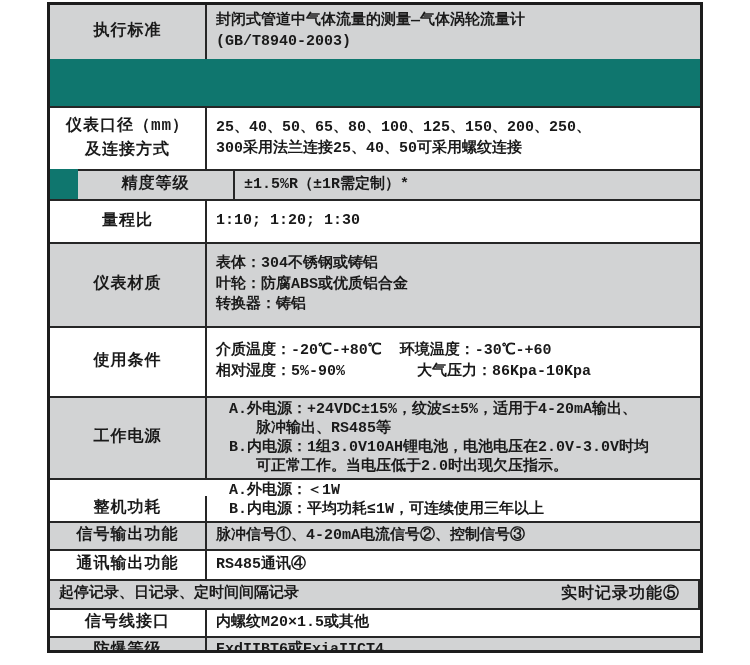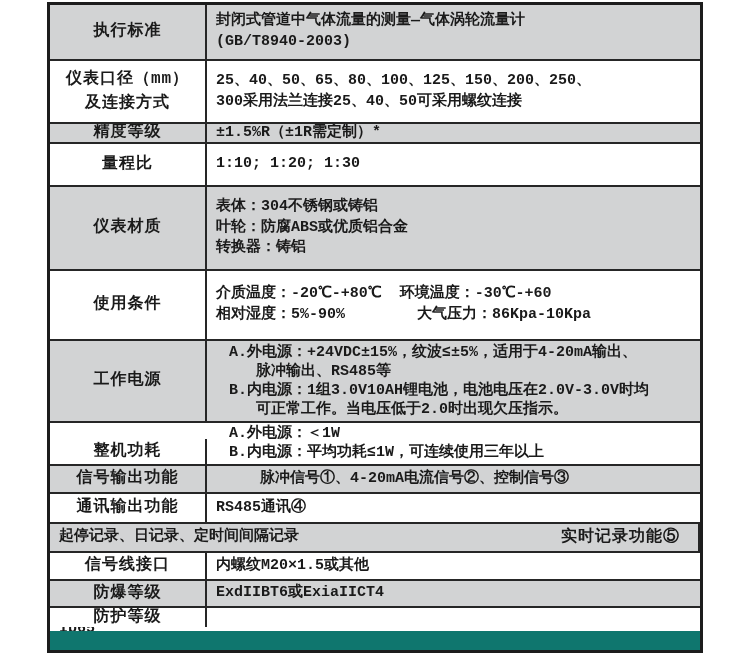--- a/index.html
+++ b/index.html
@@ -59,28 +59,28 @@
     display: flex;
     align-items: center;
     font-size: 15px;
     font-weight: bold;
     line-height: 1.38;
     padding: 2px 4px 2px 9px;
   }
   .row.tight .cell.value { line-height: 1.28; margin-left: 13px; }
   
   .h1  { height: 54px; }
-  .h2  { height: 63px; }
-  .h3  { height: 20px; }
+  .h2  { height: 63px; margin-top: 47px; }
+  .h3  { height: 30px; margin-left: 28px; }
   .h4  { height: 43px; }
   .h5  { height: 84px; }
   .h6  { height: 70px; }
   .h7  { height: 82px; }
   .h8  { height: 43px; align-items: flex-end; }
-  .h9  { height: 28px; gap: 44px; }
+  .h9  { height: 28px; }
   .h10 { height: 30px; }
   .h11 { height: 29px; }
   .h12 { height: 28px; }
   .h13 { height: 27px; }
   .h14 { height: 25px; flex-direction: column; }
 </style>
 </head>
 <body>
 
 <div class="spec-table">

